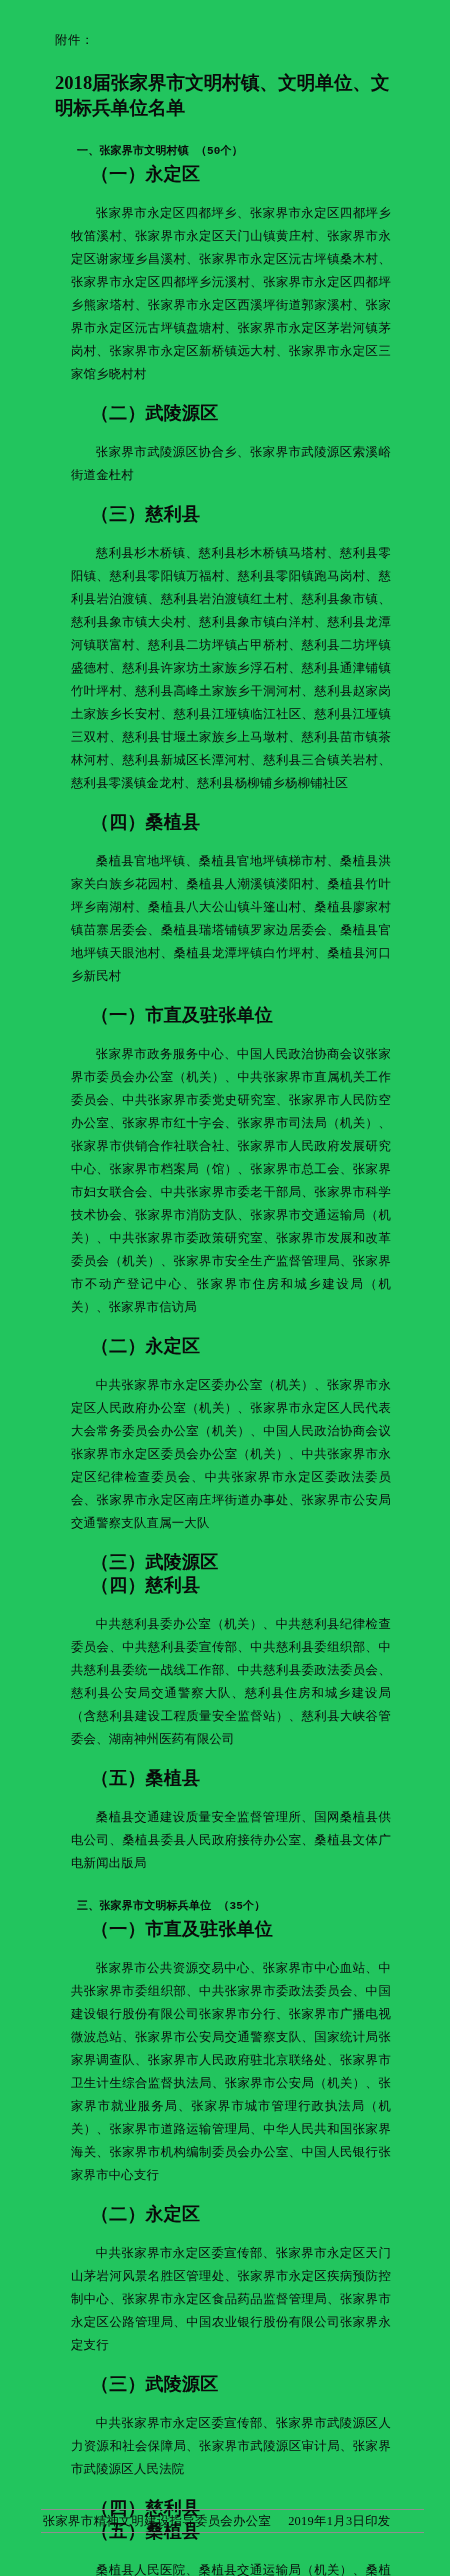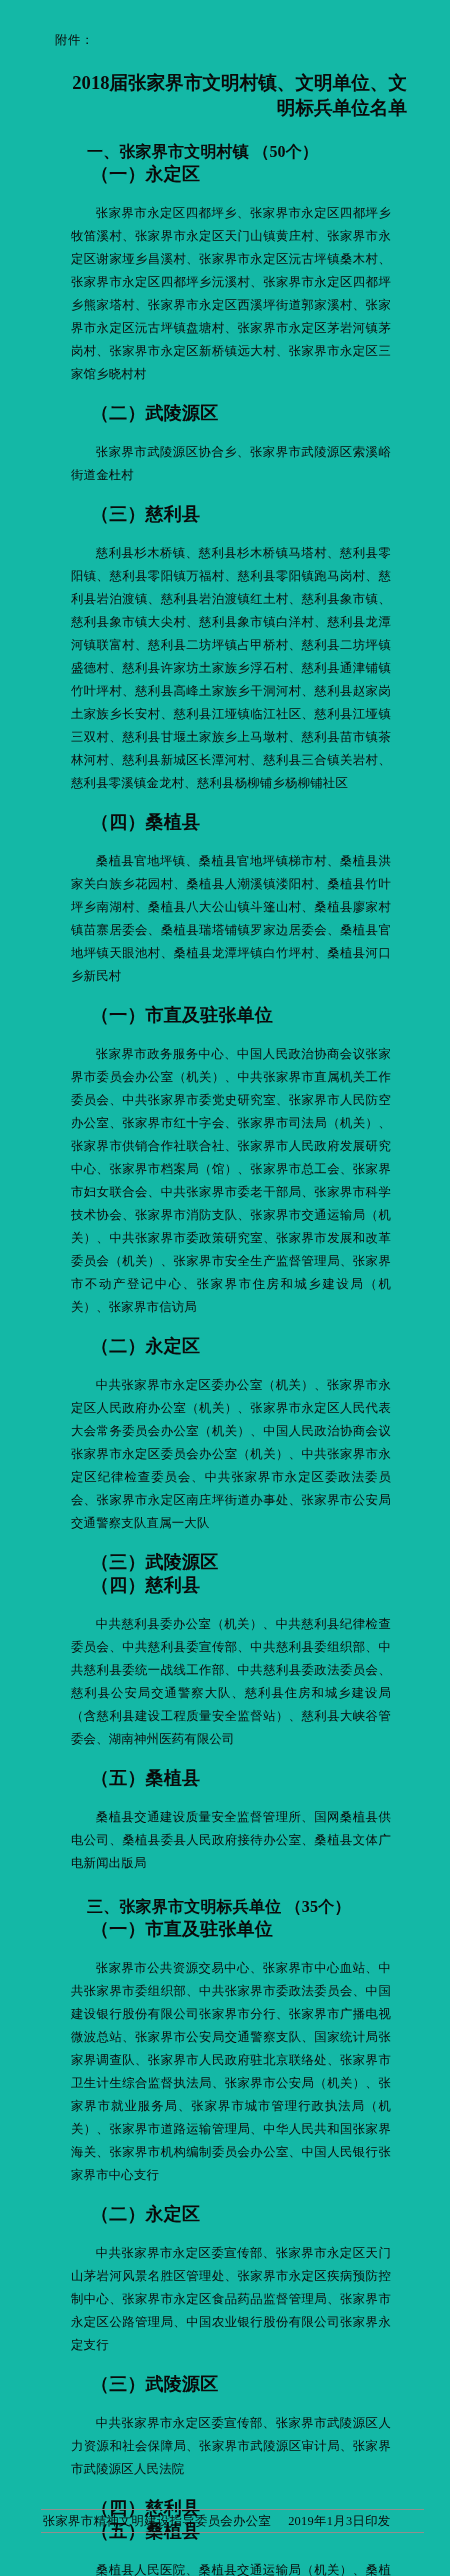--- a/index.html
+++ b/index.html
@@ -1,41 +1,41 @@
 <!DOCTYPE html>
 <html style="font-size:9px"><head>
 <meta charset="utf-8">
 <style>
   html,body { margin:0; padding:0; background:#e8e8e8; }
   .page {
     position:relative;
     width:451px; height:2576px;
     margin:0 auto;
-    background:#14b8a6;
+    background:#22c55e;
     color:#0a0a0a;
     font-family:"Liberation Serif","DejaVu Serif",serif;
     overflow:hidden;
   }
   .content {
     padding:34px 44px 0 55px; 
   }
   .attachment {
     font-size:12.4px; line-height:13.5px;
     letter-spacing:0.6px;
   }
   .title {
     margin:22.5px 0 0 0;
     font-size:18.6px; line-height:25px;
-    font-weight:bold; text-align:right;
+    font-weight:bold; text-align:left;
   }
   .sec {
     margin:20px 0 0 0;
-    font-size:16px; line-height:23px; font-weight:bold;
+    font-size:11px; line-height:23px; font-weight:bold;
     text-indent:2em;
-    font-family:Liberation Serif, serif;
+    font-family:Liberation Mono, monospace;
     letter-spacing:0.2px;
   }
   .sub {
     margin:0; font-size:18px; line-height:23px; font-weight:bold;
     text-indent:2em; letter-spacing:0.2px;
   }
   .para {
     margin:16px; font-size:12.4px; line-height:23px;
     text-indent:2em; text-align:justify;
     letter-spacing:0.2px;

